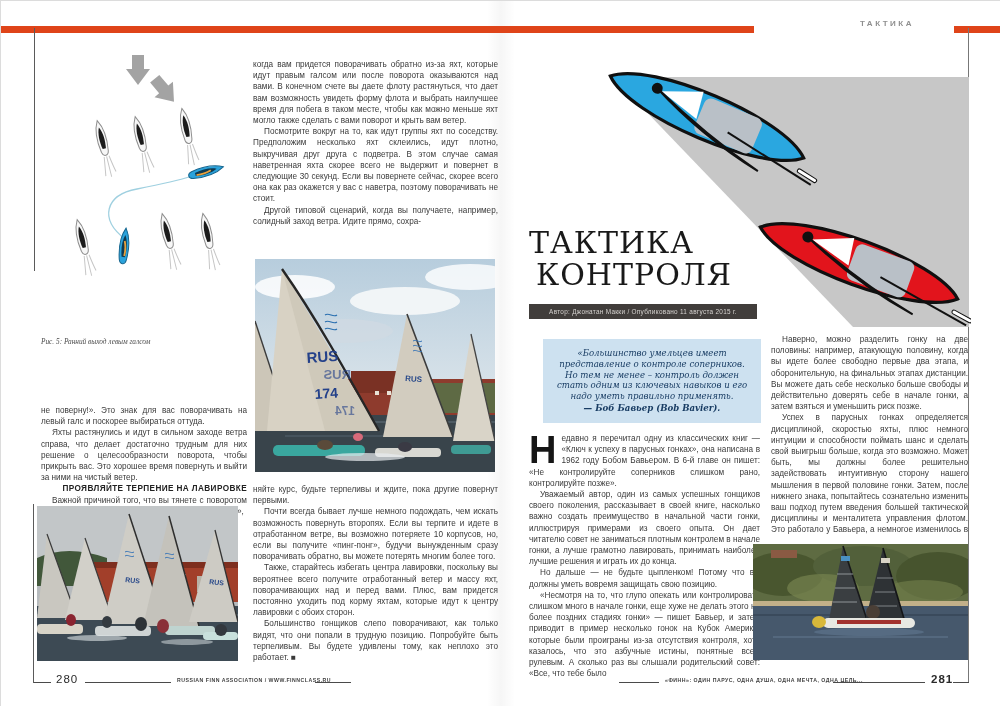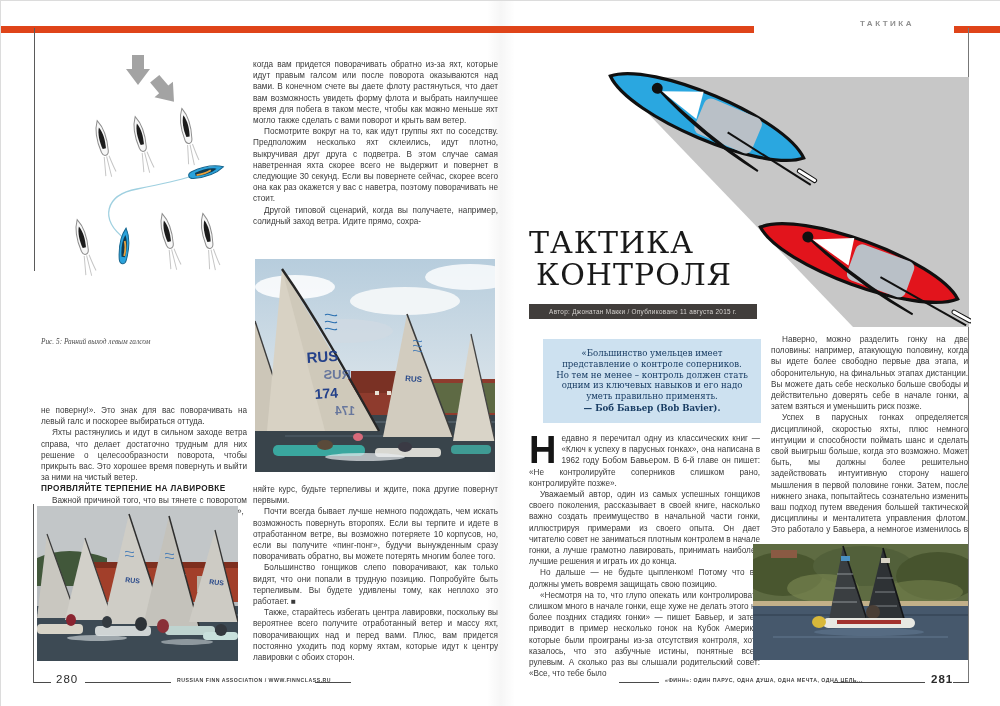--- a/index.html
+++ b/index.html
@@ -10,33 +10,33 @@
   
   .redbar{position:absolute;top:25px;height:7px;background:#df4419;}
   .vrule{position:absolute;width:1px;background:#5a5a5a;}
   .hrule{position:absolute;height:1px;background:#4a4a4a;}
   .section-label{position:absolute;top:18px;left:826px;width:120px;text-align:center;
         font-size:8px;font-weight:bold;letter-spacing:2.5px;color:#8f8f8f;}
   
   .col{position:absolute;text-align:justify;font-size:8.2px;line-height:11.2px;overflow:hidden;}
   .col p{margin:0;}
   .col p.ind{text-indent:11px;}
-  .subhead{font-weight:bold;text-align:left;letter-spacing:.4px;margin:10px 0 9px 0;color:#222;}
+  .subhead{font-weight:bold;text-align:right;letter-spacing:.4px;margin:10px 0 9px 0;color:#222;}
   .caption{position:absolute;font-family:"Liberation Serif",serif;font-style:italic;
         font-size:7.3px;line-height:10px;color:#4c4c4c;text-align:left;margin-top:36px;}
   .caption .cap-t{display:block;margin-bottom:1px;}
   
   .headline{position:absolute;left:528px;top:226px;font-family:"DejaVu Serif","Liberation Serif",serif;
         font-size:30px;line-height:32px;color:#191919;letter-spacing:1px;}
   .headline .l2{margin-left:7px;}
   .byline{position:absolute;left:528px;top:303px;width:228px;height:15px;background:#413d3b;
         color:#d6d3d0;font-size:6.4px;line-height:15px;text-align:center;letter-spacing:.3px;}
   .quote{position:absolute;left:542px;top:338px;width:218px;height:84px;background:#cde1f0;
         box-sizing:border-box;padding:9px 12px 0 12px;text-align:center;
-        font-family:"DejaVu Serif","Liberation Serif",serif;
+        font-family:"DejaVu Serif","Liberation Serif",serif;font-style:italic;
         font-size:8.6px;line-height:10.8px;color:#183c63;}
   .quote .attr{margin-top:1px;font-weight:bold;}
   .dropcap{float:left;font-size:38px;line-height:31px;font-weight:bold;color:#161616;
         padding:2px 5px 0 0;font-family:"Liberation Sans",sans-serif;}
   
   .pnum{position:absolute;font-size:11.5px;letter-spacing:1px;color:#2a2a2a;top:672px;}
   .foot-small{position:absolute;top:676px;font-size:5.2px;font-weight:bold;letter-spacing:.5px;color:#3f3f3f;}
   .photo{position:absolute;display:block;}
 </style>
 </head>
@@ -147,22 +147,22 @@
     <rect x="120" y="189" width="66" height="9" rx="4" fill="#d8d8d2"></rect>
     <rect x="196" y="186" width="40" height="9" rx="4" fill="#3f9b94"></rect>
     <ellipse cx="70" cy="186" rx="8" ry="5" fill="#5a4a3a"></ellipse>
     <ellipse cx="150" cy="188" rx="7" ry="5" fill="#3a3a44"></ellipse>
     <ellipse cx="110" cy="198" rx="40" ry="4" fill="#e8edef" opacity=".7"></ellipse>
   </svg>
 
   <div class="col" style="left:252px;top:483px;width:245px;height:180px;">
     <p>няйте курс, будьте терпеливы и ждите, пока другие повернут первыми.</p>
     <p class="ind">Почти всегда бывает лучше немного подождать, чем искать возможность повернуть второпях. Если вы терпите и идете в отработанном ветре, вы возможно потеряете 10 корпусов, но, если вы получите «пинг-понг», будучи вынужденным сразу поворачивать обратно, вы можете потерять многим более того.</p>
+    <p class="ind">Также, старайтесь избегать центра лавировки, поскольку вы вероятнее всего получите отработанный ветер и массу яхт, поворачивающих над и перед вами. Плюс, вам придется постоянно уходить под корму яхтам, которые идут к центру лавировки с обоих сторон.</p>
     <p class="ind">Большинство гонщиков слепо поворачивают, как только видят, что они попали в трудную позицию. Попробуйте быть терпеливым. Вы будете удивлены тому, как неплохо это работает.  ■</p>
-    <p class="ind">Также, старайтесь избегать центра лавировки, поскольку вы вероятнее всего получите отработанный ветер и массу яхт, поворачивающих над и перед вами. Плюс, вам придется постоянно уходить под корму яхтам, которые идут к центру лавировки с обоих сторон.</p>
   </div>
 
   <svg class="photo" style="left:36px;top:505px;" width="201" height="155" viewBox="0 0 201 155">
     <rect width="201" height="155" fill="#b6babd"></rect>
     <rect x="0" y="0" width="201" height="60" fill="#c2c6c8"></rect>
     <path d="M0,52 Q30,38 70,52 L70,80 L0,80 Z" fill="#41573a"></path>
     <rect x="52" y="56" width="149" height="40" fill="#a23f2a"></rect>
     <rect x="52" y="56" width="149" height="6" fill="#7e2e1e"></rect>
     <rect x="120" y="68" width="5" height="5" fill="#e6ded2"></rect>
       <rect x="132" y="68" width="5" height="5" fill="#e6ded2"></rect>

